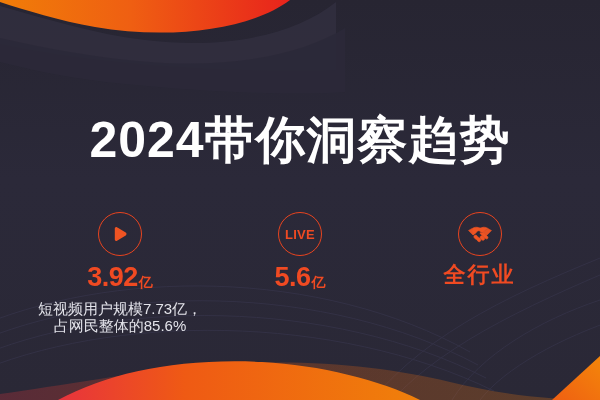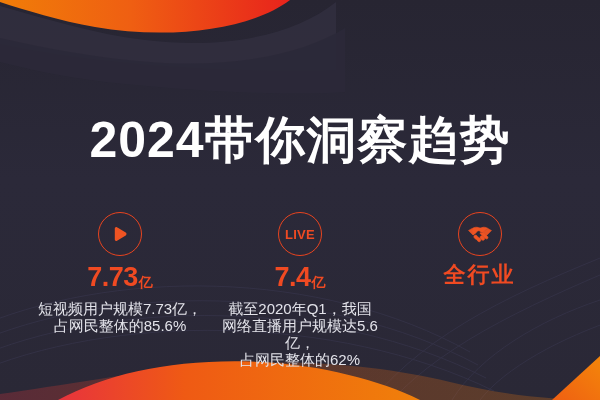--- a/index.html
+++ b/index.html
@@ -176,36 +176,33 @@
 
   <div class="stats">
 
     <div class="stat-col">
       <div class="icon-circle">
         <svg width="22" height="22" viewBox="0 0 22 22">
           <path d="M7.6 4.9 C7.2 4.6 6.6 4.9 6.6 5.5 L6.6 16.5 C6.6 17.1 7.2 17.4 7.6 17.1 L16.3 11.7 C16.8 11.4 16.8 10.6 16.3 10.3 Z" fill="#ef5423" stroke="#ef5423" stroke-width="1.6" stroke-linejoin="round"></path>
         </svg>
       </div>
       <div class="stat-value">
-        <span class="stat-num">7.73</span><span class="stat-unit">亿</span>
+        <span class="stat-num">3.92</span><span class="stat-unit">亿</span>
       </div>
       <div class="stat-desc">短视频用户规模7.73亿，
 占网民整体的85.6%</div>
     </div>
 
     <div class="stat-col">
       <div class="icon-circle">
         <span class="live-text">LIVE</span>
       </div>
       <div class="stat-value">
-        <span class="stat-num">7.4</span><span class="stat-unit">亿</span>
-      </div>
-      <div class="stat-desc">截至2020年Q1，我国
-网络直播用户规模达5.6亿，
-占网民整体的62%</div>
+        <span class="stat-num">5.6</span><span class="stat-unit">亿</span>
+      </div>
     </div>
 
     <div class="stat-col">
       <div class="icon-circle">
         <svg width="26" height="22" viewBox="0 0 26 22">
           <g fill="#ef5423" stroke="#ef5423" stroke-width="0.6" stroke-linejoin="round">
             <path d="M1.5 7.5 L5.2 5.4 L9.2 9.4 L6.0 12.0 Z" opacity="0.95"></path>
             <path d="M24.5 7.6 L20.8 5.4 L16.0 9.0 L19.6 12.4 Z" opacity="0.95"></path>
             <path d="M5.6 5.2 C7.6 4.2 9.6 3.9 11.4 4.6 C12.6 5.1 13.9 5.1 15.0 4.6 C16.6 3.9 18.6 4.2 20.6 5.2
                      L17.0 8.6 C16.2 9.3 15.1 9.4 14.2 8.9 L12.6 8.0 C11.9 7.6 11.0 7.7 10.4 8.3 L6.2 12.0 Z"></path>

